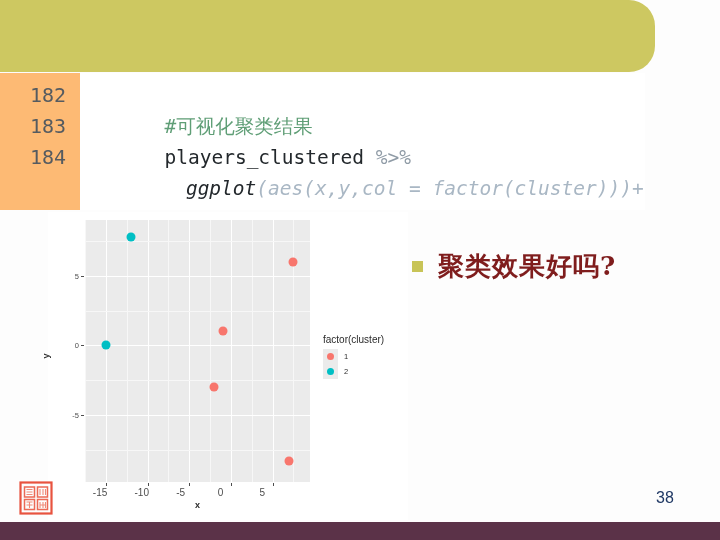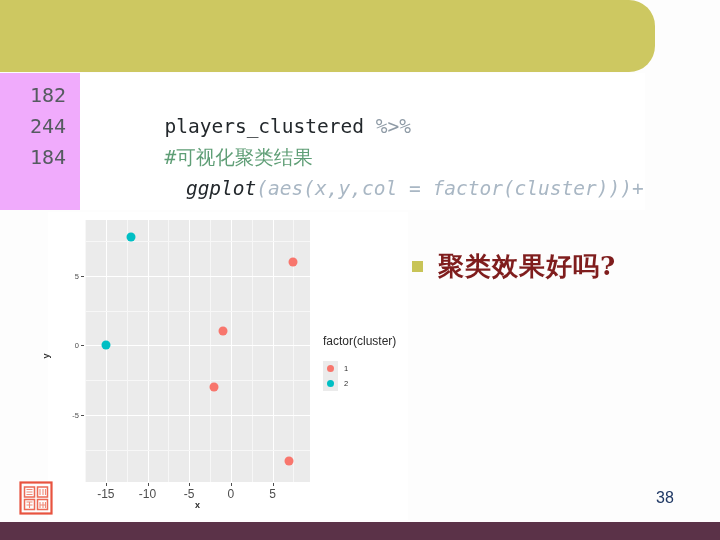--- a/index.html
+++ b/index.html
@@ -13,21 +13,21 @@
     position:absolute;left:0;top:0;width:655px;height:72px;
     background:#cdc861;
     border-top-right-radius:26px;border-bottom-right-radius:26px;
   }
   
   #code-block{
     position:absolute;left:0;top:73px;width:645px;height:137px;
     background:#ffffff;display:flex;overflow:hidden;
   }
   #code-gutter{
-    width:80px;flex:0 0 80px;background:#f0abfc;
+    width:80px;flex:0 0 80px;background:#fdba74;
     padding-top:7px;box-sizing:border-box;
   }
   .gutter-line{
     height:31px;line-height:31px;text-align:right;padding-right:14px;
     color:#555b60;font-size:20px;
     font-family:"DejaVu Sans Mono","Liberation Mono",monospace;
   }
   #code-lines{
     flex:1;padding-top:7px;padding-left:14px;box-sizing:border-box;
     background:#ffffff;
@@ -56,36 +56,36 @@
   .pt{
     position:absolute;width:9px;height:9px;border-radius:50%;
     transform:translate(-50%,-50%);
   }
   .ytick-lab{
     position:absolute;font-size:7.5px;color:#4d4d4d;text-align:right;
     width:26px;transform:translateY(-50%);
   }
   .ytick-mark{position:absolute;width:3px;height:1px;background:#4d4d4d;}
   .xtick-lab{
-    position:absolute;font-size:12px;color:#4d4d4d;text-align:center;
+    position:absolute;font-size:10px;color:#4d4d4d;
     width:26px;transform:translateX(-50%);
   }
   .xtick-mark{position:absolute;width:1px;height:3px;background:#4d4d4d;}
   #x-axis-title{
     position:absolute;left:37px;top:288px;width:225px;text-align:center;
     font-size:9px;font-weight:bold;color:#2b2b2b;
   }
   #y-axis-title{
     position:absolute;left:-2px;top:139px;font-size:9px;font-weight:bold;
     color:#2b2b2b;transform:rotate(-90deg) translateX(-50%);
     transform-origin:left center;
   }
   
   #legend{position:absolute;left:275px;top:122px;}
-  #legend-title{font-size:12px;color:#2b2b2b;margin-bottom:13px;}
+  #legend-title{font-size:10px;color:#2b2b2b;margin-bottom:4px;}
   .legend-row{display:flex;align-items:center;height:15px;}
   .legend-key{
     width:15px;height:15px;background:#ebebeb;
     display:flex;align-items:center;justify-content:center;
   }
   .legend-dot{width:7px;height:7px;border-radius:50%;}
   .legend-lab{font-size:7.5px;color:#2b2b2b;margin-left:6px;}
 
   
   #bullet-block{position:absolute;left:412px;top:249px;display:flex;align-items:center;}
@@ -108,29 +108,29 @@
   #bottom-bar{position:absolute;left:0;top:522px;width:720px;height:18px;background:#5b3248;}
 </style>
 </head>
 <body>
 
 <div id="top-banner"></div>
 
 <div id="code-block">
   <div id="code-gutter">
     <div class="gutter-line">182</div>
-    <div class="gutter-line">244</div>
+    <div class="gutter-line">183</div>
     <div class="gutter-line">184</div>
   </div>
   <div id="code-lines">
     <div class="code-line">
+      <span class="cmt">#可视化聚类结果</span>
+    </div>
+    <div class="code-line">
       <span>players_clustered</span><span> </span><span class="op">%&gt;%</span>
-    </div>
-    <div class="code-line">
-      <span class="cmt">#可视化聚类结果</span>
     </div>
     <div class="code-line ind">
       <span>ggplot</span><span class="punct">(aes(x,y,col = factor(cluster)))+</span>
     </div>
     <div class="code-line ind">
       <span>geom_point</span><span class="punct">(size = 3)</span>
     </div>
   </div>
 </div>
 

